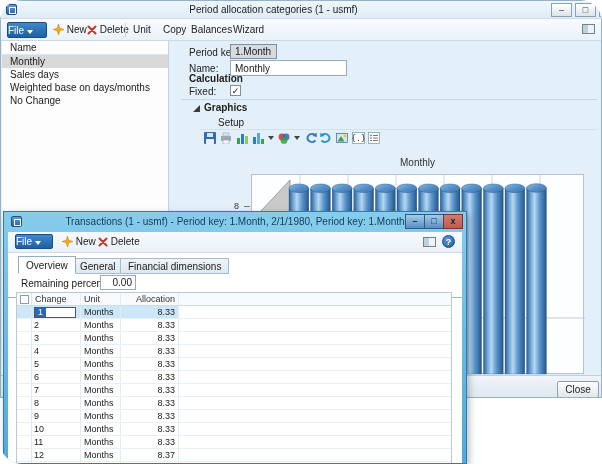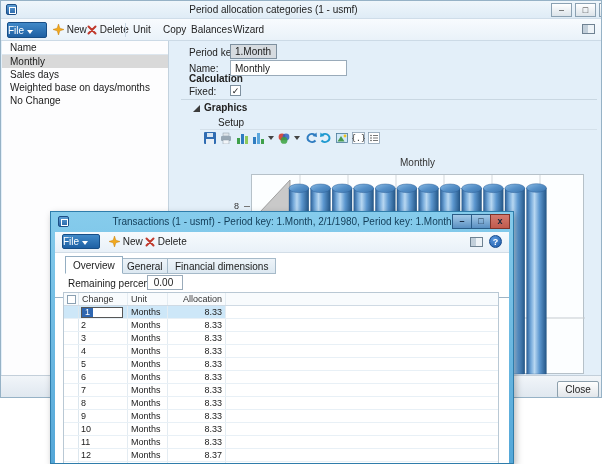--- a/index.html
+++ b/index.html
@@ -1,19 +1,19 @@
 <!DOCTYPE html>
 <html><head>
 <meta charset="utf-8">
 <style>
   * { margin:0; padding:0; box-sizing:border-box; }
   html,body { width:602px; height:464px; background:#fff; overflow:hidden;
               font-family:"Liberation Sans", sans-serif; font-size:10px; color:#1a1a1a; }
   .abs { position:absolute; }
-  #stage { position:relative; width:602px; height:464px; background:#fff; overflow:hidden; }
+  #stage { position:relative; width:602px; height:464px; background:#fff; overflow:hidden;border-radius:22px; }
 
   
   .main-win { position:absolute; left:0; top:0; width:602px; height:398px;
               border:1px solid #96b2c6; background:#e3eff9; overflow:hidden; }
   .mw-title { position:relative; height:18px; background:linear-gradient(#eff6fb,#dfecf6);
               border-bottom:1px solid #cfdde9; text-align:center; line-height:18px;
               padding-right:55px; color:#222; white-space:nowrap; }
   .app-icon { position:absolute; left:5px; top:3px; width:11px; height:11px; border-radius:2px;
               background:linear-gradient(#5d9fd6,#2a66a8); border:1px solid #1d4f86; }
   .app-icon::after { content:""; position:absolute; left:2px; top:2px; width:5px; height:5px;
@@ -66,21 +66,21 @@
   
   .statusbar { position:absolute; left:0; right:0; top:374px; height:23px;
                background:linear-gradient(#f1f5f9,#dfe7ef); border-top:1px solid #c3cfda; }
   .close-btn { position:absolute; left:556px; top:5px; width:42px; height:17px;
                border:1px solid #8da0ad; border-radius:2px; background:linear-gradient(#fefefe,#e2e6ea);
                text-align:center; line-height:15px; color:#222; }
 
   
   .child-win { position:absolute; left:3px; top:211px; width:464px; height:253px;
                background:linear-gradient(#86ccec,#54a7d8); border:1px solid #2f7dab;
-               box-shadow:2px 3px 7px rgba(0,0,0,.28);margin-left:47px; }
+               box-shadow:2px 3px 7px rgba(0,0,0,.28); }
   .cw-title { position:relative; height:20px; line-height:20px; text-align:center;
               color:#123c57; white-space:nowrap; }
   .cw-btns { position:absolute; right:3px; top:2px; display:flex; }
   .cw-btn { width:20px; height:15px; border:1px solid #2a5c87; margin-left:-1px;
             background:linear-gradient(#a5cae8,#5a90c2); text-align:center; line-height:13px;
             font-size:9px; color:#10233a; font-weight:bold; }
   .cw-btn.close { background:linear-gradient(#d47a6e,#c05a4e); border-color:#7e332b; }
   .cw-body { position:absolute; left:4px; top:20px; right:4px; bottom:0; background:#fff; overflow:hidden; }
   .cw-toolbar { position:relative; height:21px; background:linear-gradient(#f6fafd,#e9f1f8);
                 border-bottom:1px solid #d2dde7; }
@@ -343,21 +343,21 @@
       </div>
 
       <div class="cw-tabs">
         <div class="tab-baseline"></div>
         <div class="tab selected" style="left:10px;">Overview</div>
         <div class="tab" style="left:64px;">General</div>
         <div class="tab" style="left:112px;text-align:right;">Financial dimensions</div>
       </div>
 
       <div class="abs" style="left:13px; top:46px;">Remaining percentage:</div>
-      <div class="abs" style="left:92px; top:43px; width:36px; height:15px; border:1px solid #9aabba; background:#fff; text-align:center; padding-right:3px; line-height:14px;">0.00</div>
+      <div class="abs" style="left:92px; top:43px; width:36px; height:15px; border:1px solid #9aabba; background:#fff; text-align:right; padding-right:3px; line-height:14px;">0.00</div>
 
       <div class="grid">
         <div class="g-hdr">
           <div class="c0">
               <span class="hdr-chk"></span>
             </div>
           <div class="c1">Change</div>
           <div class="c2">Unit</div>
           <div class="c3">Allocation percentage</div>
           <div class="cF"></div>

